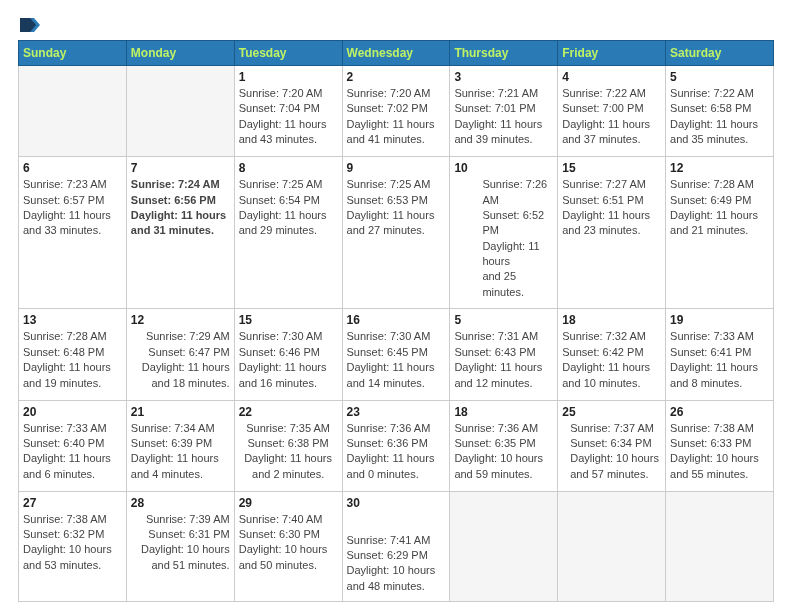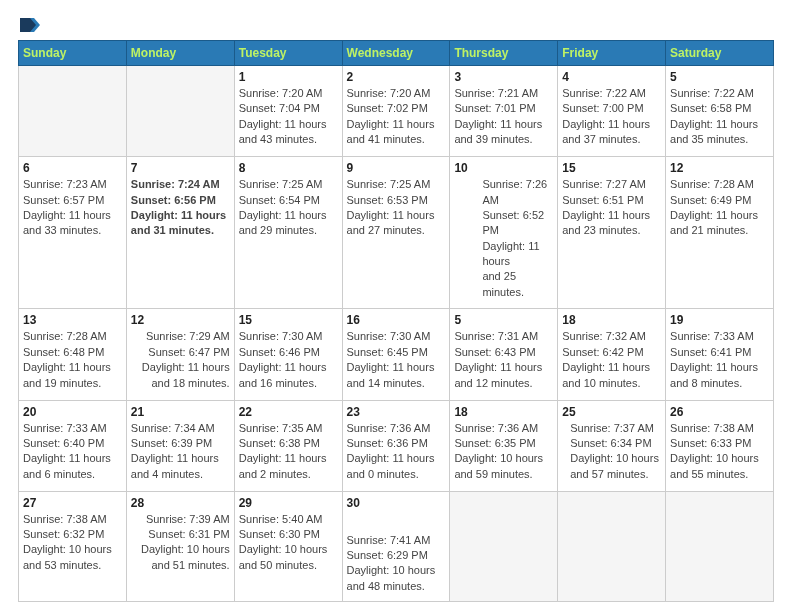--- a/index.html
+++ b/index.html
@@ -286,21 +286,21 @@
           </td>
           <td>
             <span class="day-num">21</span>
             <div class="cell-text" style="white-space: pre-line;">Sunrise: 7:34 AM
 Sunset: 6:39 PM
 Daylight: 11 hours
 and 4 minutes.</div>
           </td>
           <td>
             <span class="day-num">22</span>
-            <div class="cell-text" style="white-space: pre-line;">Sunrise: 7:35 AM
+            <div class="cell-text" style="white-space: pre-line; text-align: center;">Sunrise: 7:35 AM
 Sunset: 6:38 PM
 Daylight: 11 hours
 and 2 minutes.</div>
           </td>
           <td>
             <span class="day-num">23</span>
             <div class="cell-text" style="white-space: pre-line;">Sunrise: 7:36 AM
 Sunset: 6:36 PM
 Daylight: 11 hours
 and 0 minutes.</div>
@@ -337,21 +337,21 @@
           </td>
           <td>
             <span class="day-num">28</span>
             <div class="cell-text" style="white-space: pre-line; text-align: right;">Sunrise: 7:39 AM
 Sunset: 6:31 PM
 Daylight: 10 hours
 and 51 minutes.</div>
           </td>
           <td>
             <span class="day-num">29</span>
-            <div class="cell-text" style="white-space: pre-line;">Sunrise: 5:40 AM
+            <div class="cell-text" style="white-space: pre-line;">Sunrise: 7:40 AM
 Sunset: 6:30 PM
 Daylight: 10 hours
 and 50 minutes.</div>
           </td>
           <td>
             <span class="day-num">30</span>
             <div class="cell-text" style="white-space: pre-line; margin-top: 23px;">Sunrise: 7:41 AM
 Sunset: 6:29 PM
 Daylight: 10 hours
 and 48 minutes.</div>

